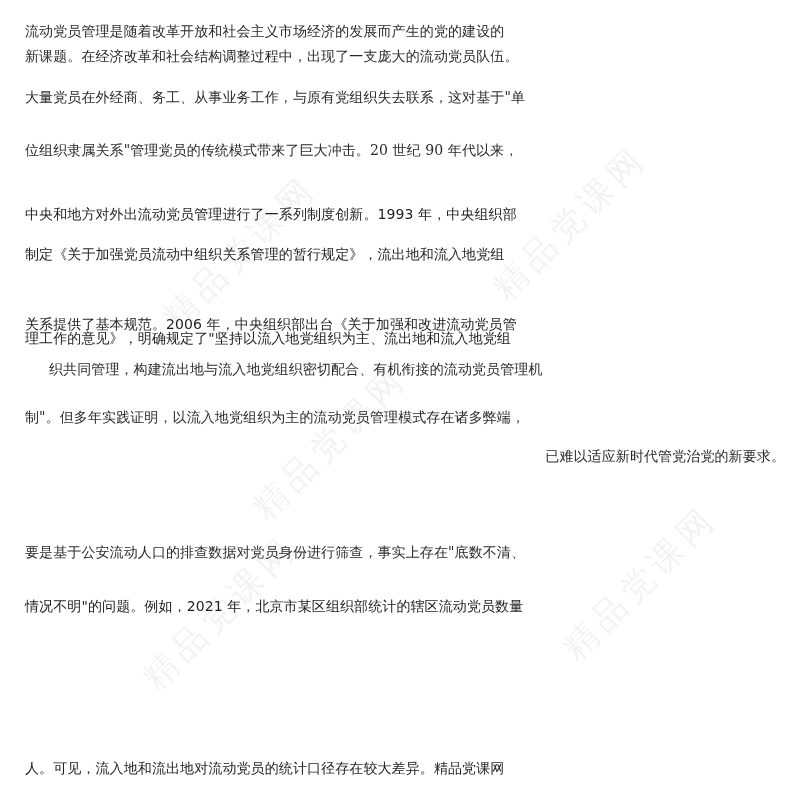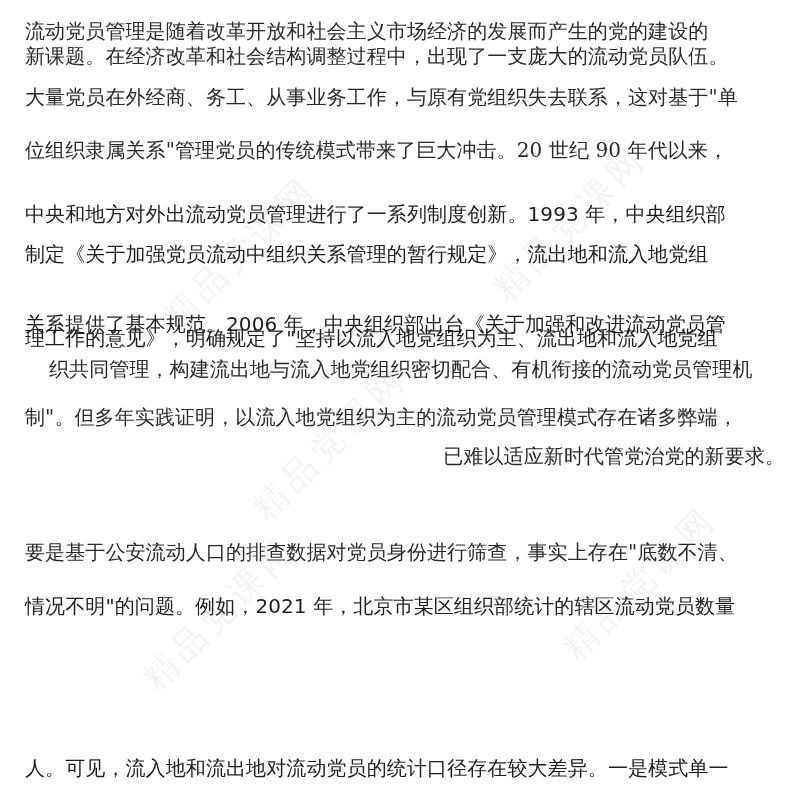--- a/index.html
+++ b/index.html
@@ -4,21 +4,21 @@
 <style>
   html, body { margin:0; padding:0; }
   body {
     width:800px; height:800px; overflow:hidden; position:relative;
     background:#ffffff; color:#1e1e1e;
     font-family:"DejaVu Sans", "Liberation Sans", sans-serif;
   }
   .page { position:absolute; left:0; top:0; width:800px; height:800px; }
   .line {
     position:absolute; left:25px; width:760px;
-    font-size:20px; line-height:24px; white-space:nowrap;
+    font-size:14px; line-height:24px; white-space:nowrap;
     letter-spacing:0.1px;
   }
   .serif { font-family:"DejaVu Serif", "Liberation Serif", serif; color:#2a2a2a; }
   .bold { font-weight:bold; color:#111; }
   .watermark {
     position:absolute; font-size:34px; color:rgba(0,0,0,0.05);
     transform:rotate(-45deg); white-space:nowrap; pointer-events:none;
     font-family:"DejaVu Sans", sans-serif; letter-spacing:6px;
   }
 </style>
@@ -39,14 +39,14 @@
   <div class="line" style="top:202px;">中央和地方对外出流动党员管理进行了一系列制度创新。1993 年，中央组织部</div>
   <div class="line" style="top:242px;">制定《关于加强党员流动中组织关系管理的暂行规定》，流出地和流入地党组</div>
   <div class="line" style="top:272px;margin-top:40px;">关系提供了基本规范。2006 年，中央组织部出台《关于加强和改进流动党员管</div>
   <div class="line" style="top:326px;">理工作的意见》，明确规定了"坚持以流入地党组织为主、流出地和流入地党组</div>
   <div class="line serif" style="top:357px;margin-left:24px;">织共同管理，构建流出地与流入地党组织密切配合、有机衔接的流动党员管理机</div>
   <div class="line serif" style="top:405px;">制"。但多年实践证明，以流入地党组织为主的流动党员管理模式存在诸多弊端，</div>
   <div class="line serif" style="top:444px;text-align:right;">已难以适应新时代管党治党的新要求。</div>
 
   <div class="line serif" style="top:540px;">要是基于公安流动人口的排查数据对党员身份进行筛查，事实上存在"底数不清、</div>
   <div class="line" style="top:594px;">情况不明"的问题。例如，2021 年，北京市某区组织部统计的辖区流动党员数量</div>
-  <div class="line" style="top:756px;">人。可见，流入地和流出地对流动党员的统计口径存在较大差异。一是模式单一</div>
+  <div class="line" style="top:756px;">人。可见，流入地和流出地对流动党员的统计口径存在较大差异。精品党课网</div>
 </div>
 
 </body></html>

